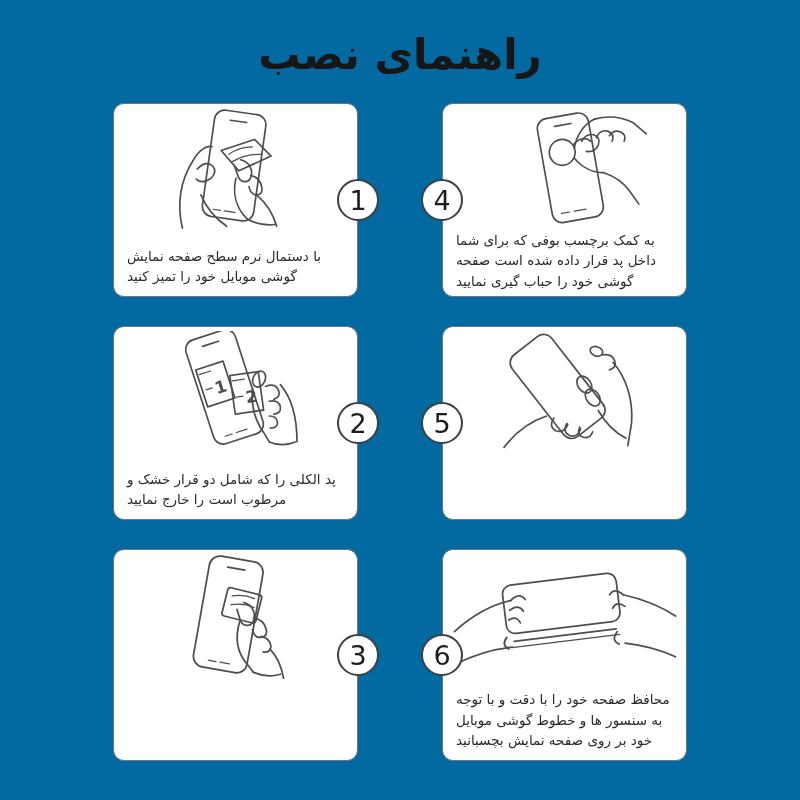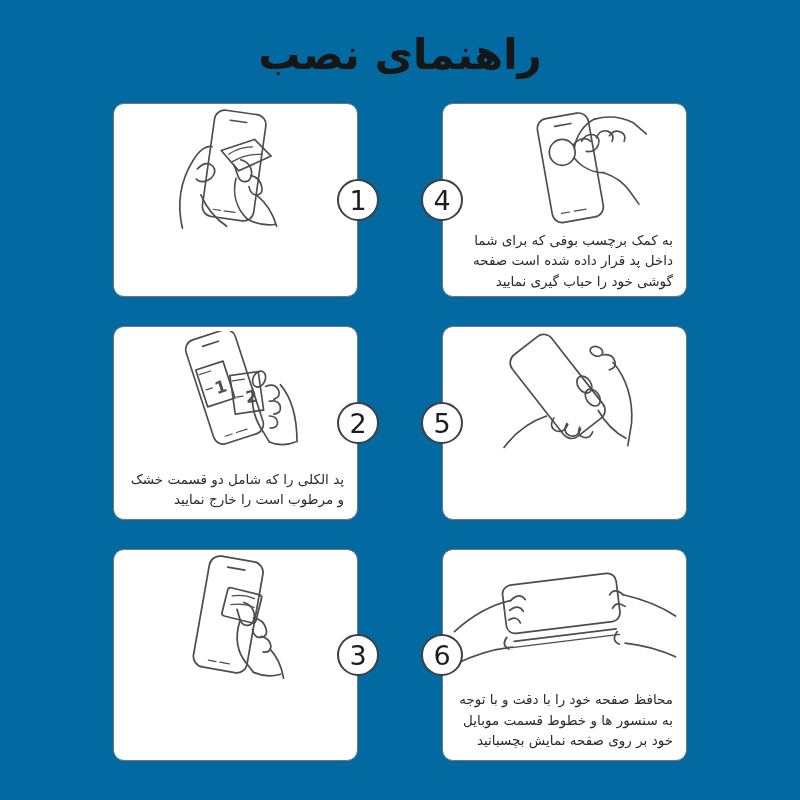--- a/index.html
+++ b/index.html
@@ -35,21 +35,21 @@
     border:1.6px solid #70757c;
     border-radius:11px;
     background:#ffffff;
     display:flex;
     flex-direction:column;
   }
   .card svg { display:block; margin:4px auto 0; flex:0 0 auto; }
 
   .caption {
     direction:rtl;
-    text-align:right;
+    text-align:left;
     font-size:13.5px;
     line-height:1.5;
     color:#2a2a2a;
     padding:0 13px 10px;
     margin-top:auto;
   }
 
   .badge {
     position:absolute;
     top:50%;
@@ -99,20 +99,21 @@
           <path class="thin" d="M112 58 Q126 50 144 50"></path>
         </g>
         <g>
           <path d="M121 56 C130 58 135 67 132 75 C129 82 120 81 118 73 L114 62"></path>
           <path d="M132 73 q10 2 12 13 q1 8 -6 8 q-6 0 -8 -9"></path>
           <path d="M116 76 C112 92 116 108 128 120"></path>
           <path d="M138 94 C148 102 156 114 160 128"></path>
           <path d="M128 120 q14 8 30 6"></path>
         </g>
       </svg>
+      <p class="caption">با دستمال نرم سطح صفحه نمایش گوشی موبایل خود را تمیز کنید</p>
       <div class="badge badge-right">
         <span>1</span>
       </div>
     </div>
 
     <div class="card">
       <svg class="art" width="232" height="122" viewBox="0 0 232 132">
         <g transform="rotate(-10 120 66)">
           <rect x="94" y="8" width="56" height="114" rx="11"></rect>
           <path d="M113 18 h18"></path>
@@ -160,21 +161,21 @@
         <g>
           <ellipse cx="141" cy="52" rx="6.5" ry="9" transform="rotate(25 141 52)"></ellipse>
           <path d="M148 60 q10 -4 14 4 q3 7 -5 10"></path>
           <path d="M152 76 q10 -2 12 6 q1 7 -7 8"></path>
           <path d="M152 92 q8 0 9 7 q0 6 -8 6"></path>
           <path d="M134 62 C132 80 136 96 146 110 L152 120"></path>
           <path d="M164 58 C176 72 182 94 182 120"></path>
           <path d="M152 120 q14 6 28 0"></path>
         </g>
       </svg>
-      <p class="caption">پد الکلی را که شامل دو قسمت خشک و مرطوب است را خارج نمایید</p>
+      <p class="caption">پد الکلی را که شامل دو قرار خشک و مرطوب است را خارج نمایید</p>
       <div class="badge badge-right">
         <span>2</span>
       </div>
     </div>
 
     <div class="card">
       <svg class="art" width="232" height="122" viewBox="0 0 232 132">
         <g transform="rotate(-38 108 60)">
           <rect x="81" y="4" width="54" height="112" rx="11"></rect>
         </g>
@@ -240,20 +241,20 @@
           <path d="M2 114 C22 104 42 98 62 96"></path>
         </g>
         <g>
           <path d="M230 64 C212 52 194 46 176 42"></path>
           <path d="M176 42 q-9 -8 -14 0"></path>
           <path d="M178 54 q-9 -6 -13 2"></path>
           <path d="M170 80 q-7 9 2 13"></path>
           <path d="M230 106 C212 98 196 94 178 92"></path>
         </g>
       </svg>
-      <p class="caption">محافظ صفحه خود را با دقت و با توجه به سنسور ها و خطوط قسمت موبایل خود بر روی صفحه نمایش بچسبانید</p>
+      <p class="caption">محافظ صفحه خود را با دقت و با توجه به سنسور ها و خطوط گوشی موبایل خود بر روی صفحه نمایش بچسبانید</p>
       <div class="badge badge-left">
         <span>6</span>
       </div>
     </div>
 
   </div>
 </div>
 
 </body></html>

